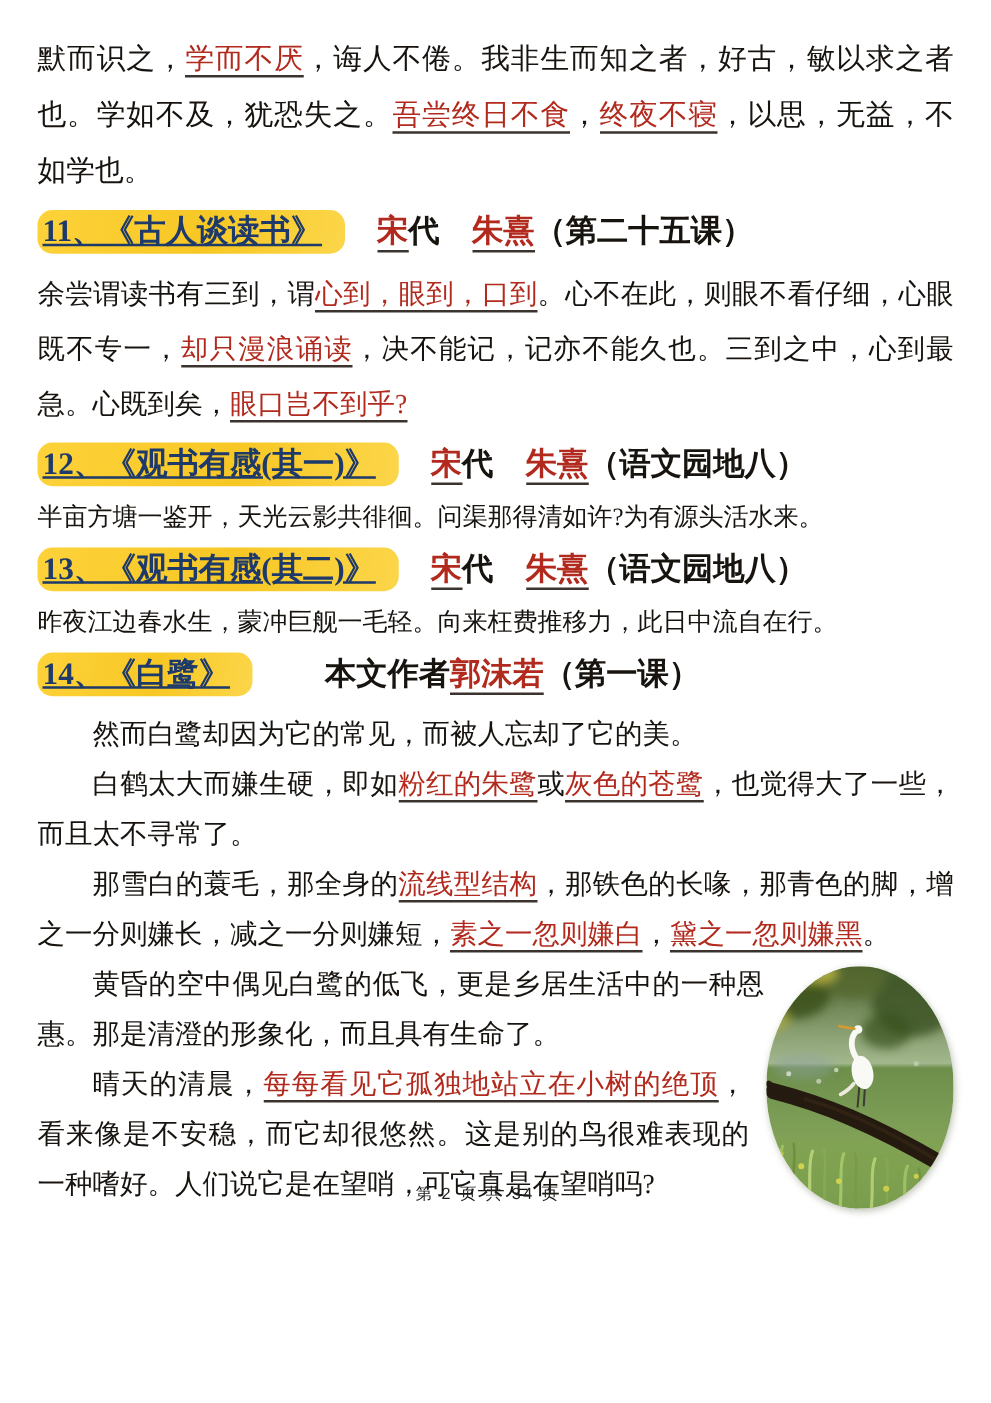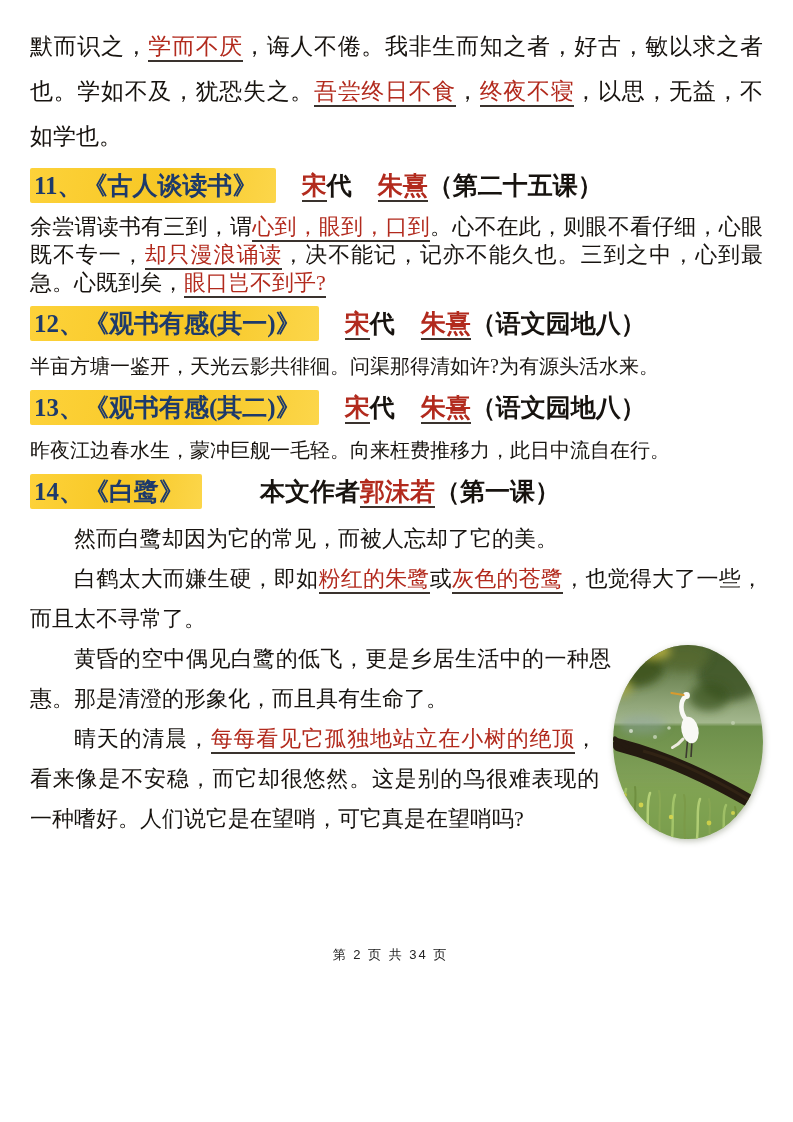--- a/index.html
+++ b/index.html
@@ -21,21 +21,21 @@
   }
   
   .p-big {
     font-size: 23px;
     line-height: 45px;
     text-align: justify;
     margin: 0 0 2px 0;
   }
   .p-mid {
     font-size: 22px;
-    line-height: 28px;
+    line-height: 44px;
     text-align: justify;
     margin: 0;
   }
   .poem {
     font-size: 20px;
     line-height: 30px;
     margin: 4px 0 8px 0;
   }
   .para {
     font-size: 22px;
@@ -49,21 +49,22 @@
     font-size: 25px;
     font-weight: 700;
     line-height: 38px;
     margin: 8px 0 8px 0;
     white-space: nowrap;
   }
   .hl {
     background: linear-gradient(100deg, #fdd23a 0%, #f7c724 55%, #fcd64a 100%);
     color: #1d3a6b;
     padding: 4px 18px 4px 4px;
-    border-radius: 2px;
+    border-radius: 12px;
+    text-decoration: underline;
   }
   .h-sp { margin-left: 26px; }
   .h-sp-wide { margin-left: 58px; }
   .note { color: #17130f; }
   
   .rd { color: #b22a1d; }
   .ul {
     border-bottom: 2px solid #3a332e;
     padding-bottom: 1px;
   }
@@ -119,20 +120,21 @@
 
   <div class="heading">
     <span class="hl">14、《白鹭》</span><span class="h-sp-wide">本文作者</span><span class="rd ul">郭沫若</span><span class="note">（第一课）</span>
   </div>
 
 
   <p class="para ind">然而白鹭却因为它的常见，而被人忘却了它的美。</p>
 
   <p class="para ind"><span>白鹤太大而嫌生硬，即如</span><span class="rd ul">粉红的朱鹭</span><span>或</span><span class="rd ul">灰色的苍鹭</span><span>，也觉得大了一些，而且太不寻常了。</span></p>
 
+  <p class="para ind"><span>那雪白的蓑毛，那全身的</span><span class="rd ul">流线型结构</span><span>，那铁色的长喙，那青色的脚，增之一分则嫌长，减之一分则嫌短，</span><span class="rd ul">素之一忽则嫌白</span><span>，</span><span class="rd ul">黛之一忽则嫌黑</span><span>。</span></p>
 
 
   <div class="egret">
     <svg width="150" height="194" viewBox="0 0 150 194" xmlns="http://www.w3.org/2000/svg">
       <defs>
         <linearGradient id="bgGrad" x1="0" y1="0" x2="0" y2="1">
           <stop offset="0" stop-color="#49602e"></stop>
           <stop offset="0.4" stop-color="#66874299"></stop>
           <stop offset="0.42" stop-color="#6d8f4b"></stop>
           <stop offset="0.75" stop-color="#84a45a"></stop>

